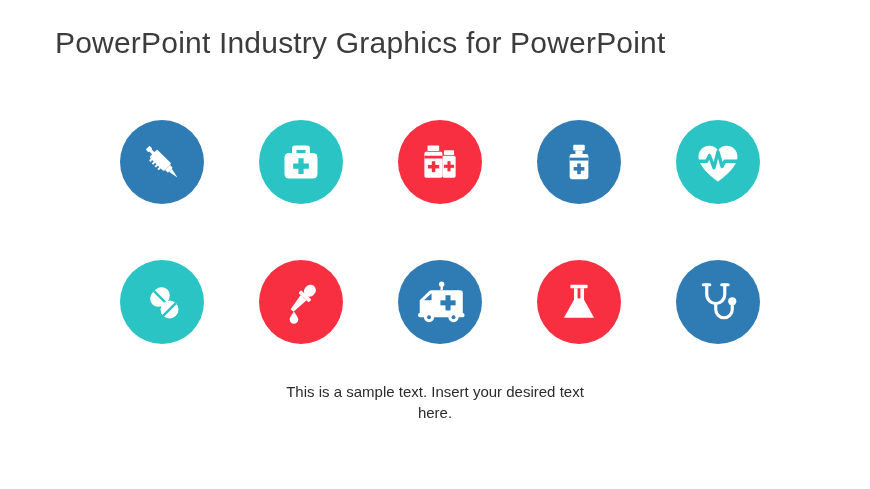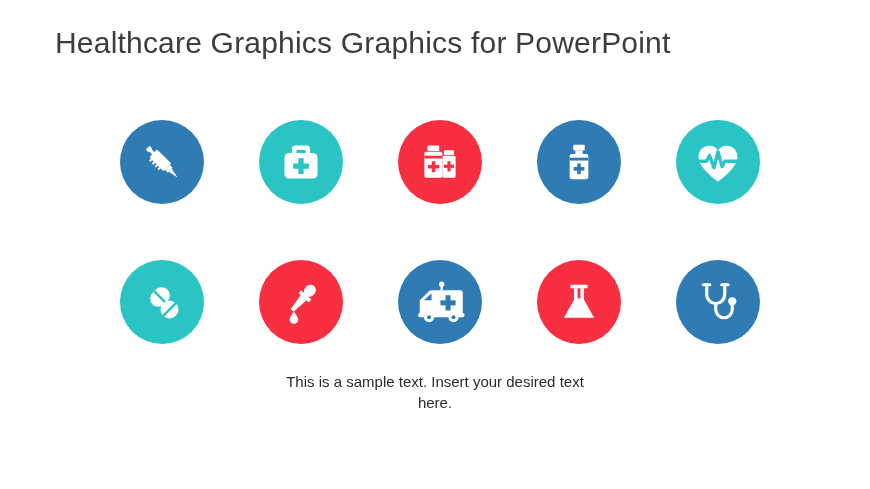--- a/index.html
+++ b/index.html
@@ -52,35 +52,35 @@
     display: flex;
     align-items: center;
     justify-content: center;
   }
   .icon-cell svg {
     display: block;
   }
   .caption {
     position: absolute;
     left: 285px;
-    top: 372px;
+    top: 382px;
     width: 300px;
     text-align: center;
     font-family: "Liberation Sans", sans-serif;
     font-size: 15px;
     line-height: 1.38;
     color: #2b2b2b;
   }
 </style>
 </head>
 <body>
 
 <div class="slide">
 
-  <div class="slide-title">Healthcare Graphics Graphics for PowerPoint</div>
+  <div class="slide-title">PowerPoint Industry Graphics for PowerPoint</div>
 
   <div class="icon-grid">
 
     <div class="icon-row">
 
       <div class="icon-cell" style="background:#2f7cb5">
         <span>
           <svg width="50" height="50" viewBox="0 0 64 64" fill="#ffffff">
             <g transform="rotate(-45 32 32)">
               <rect x="28.5" y="6" width="7" height="5" rx="1"></rect>

